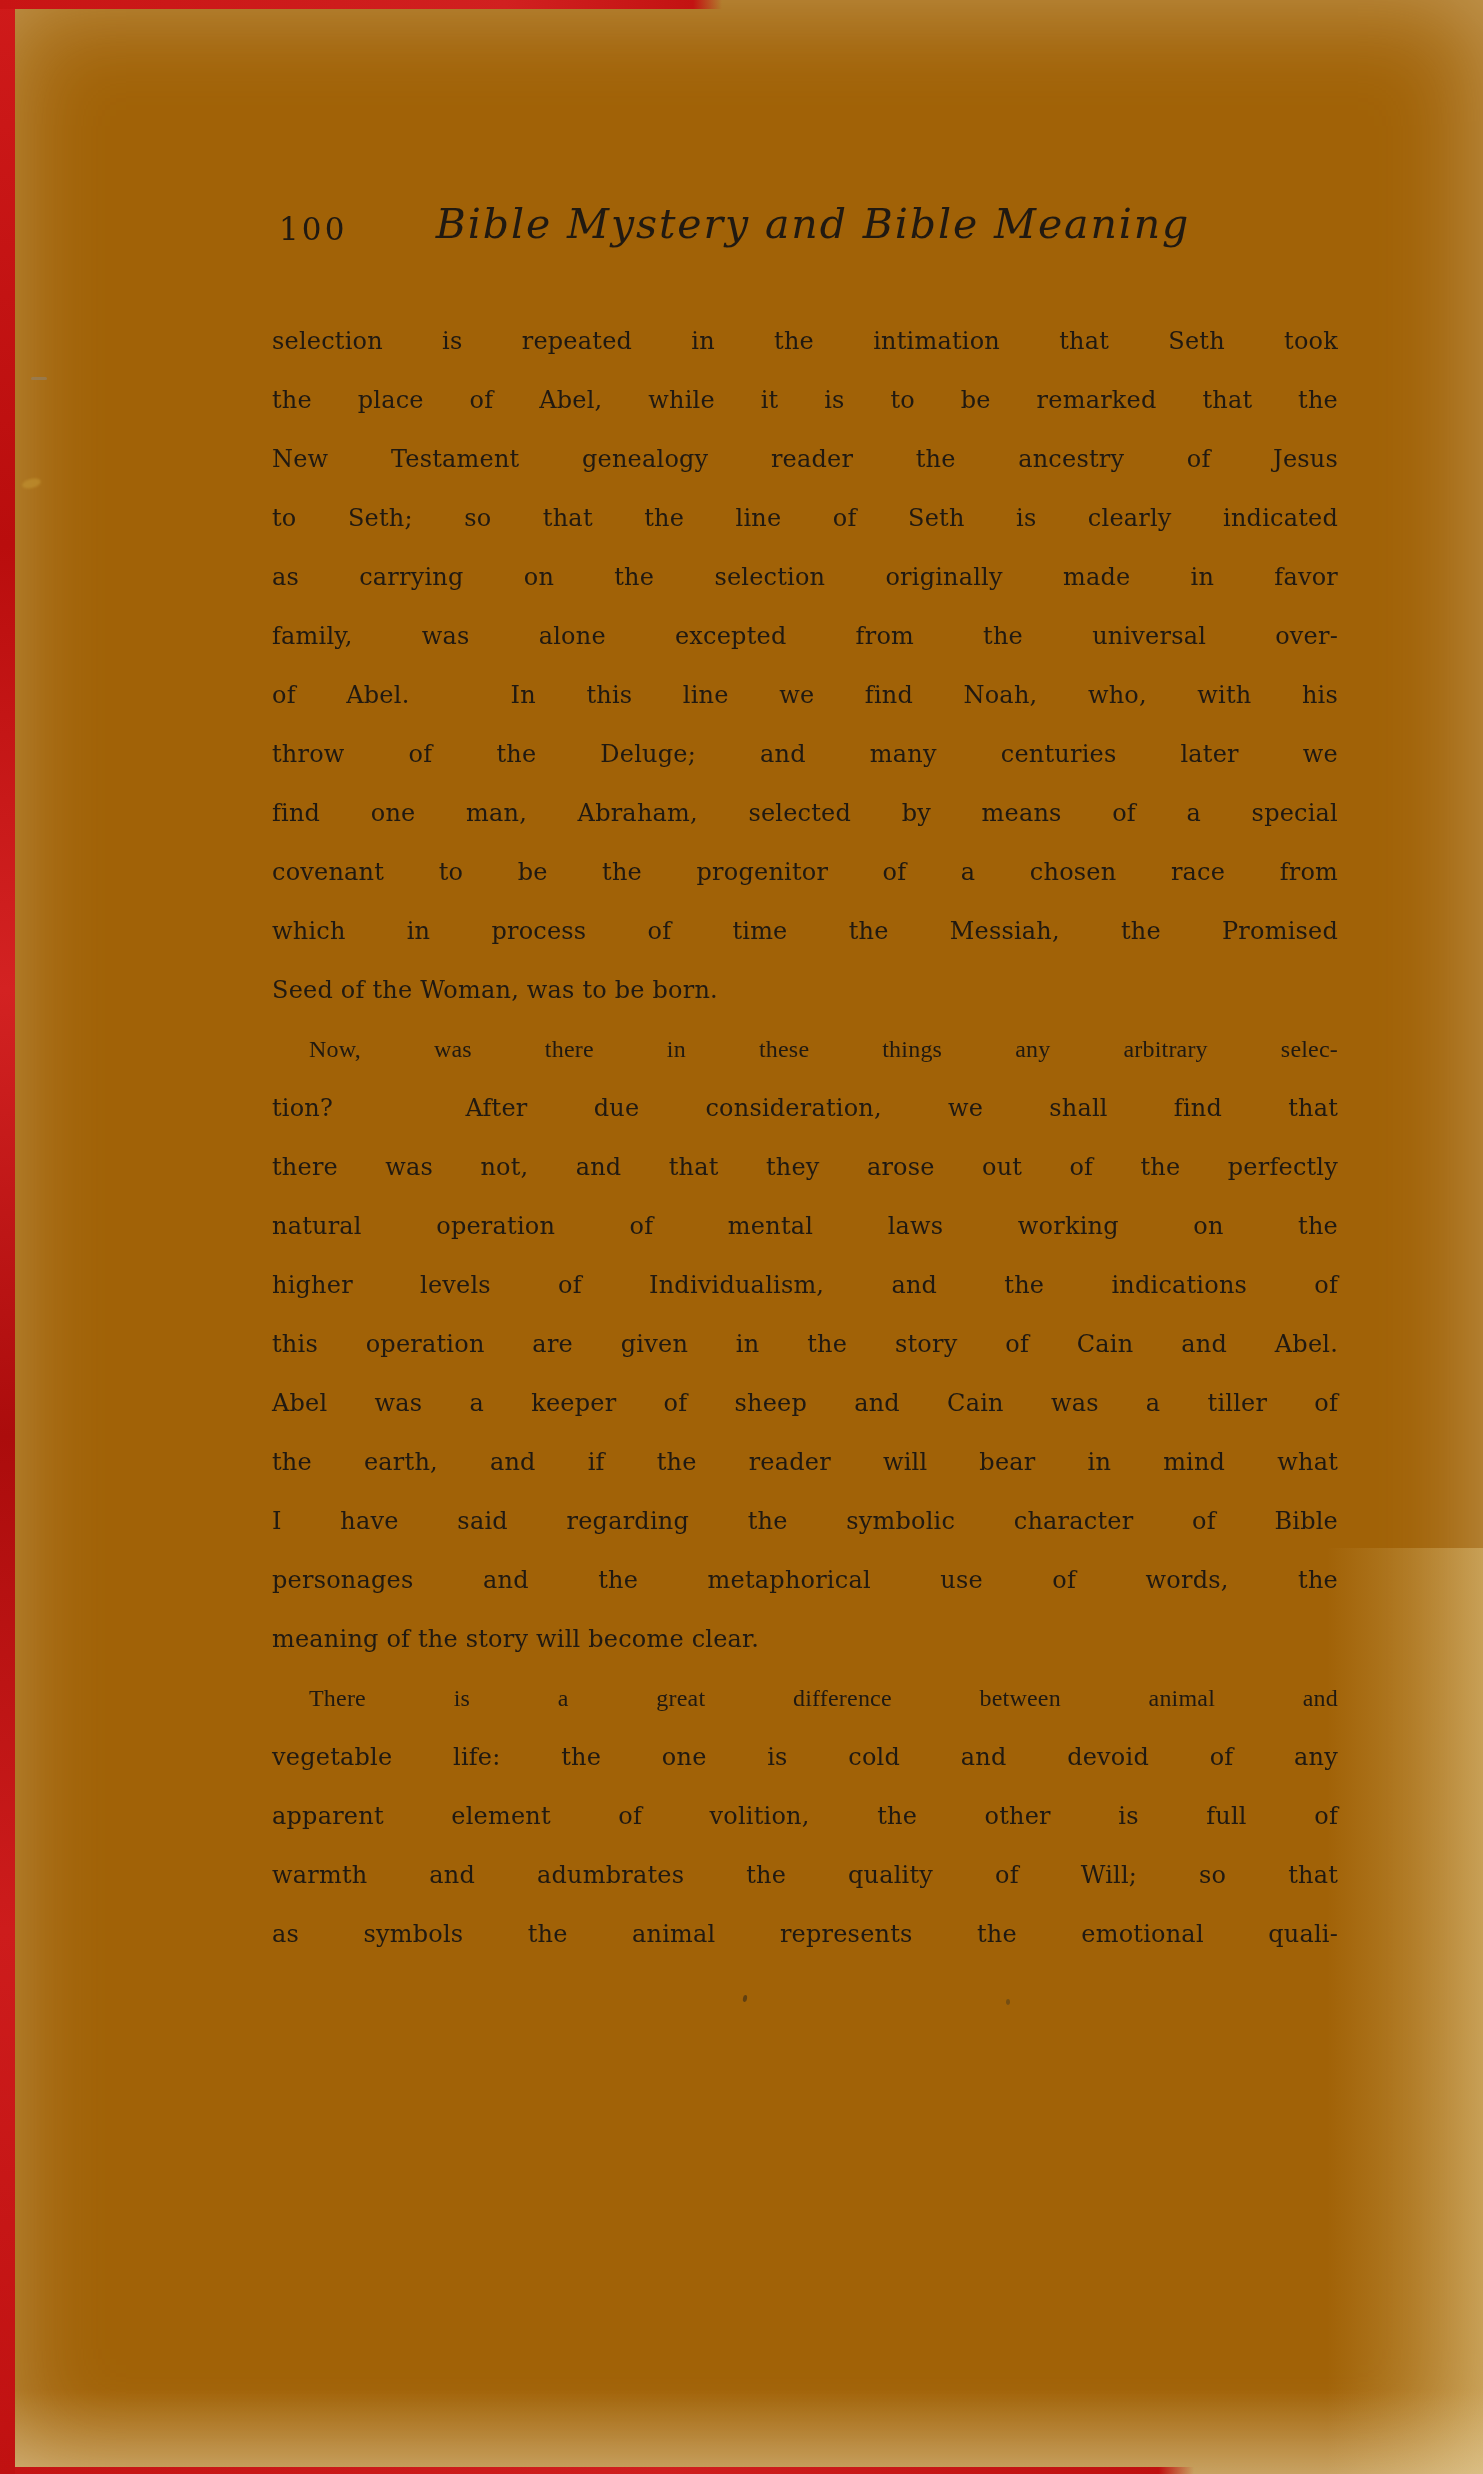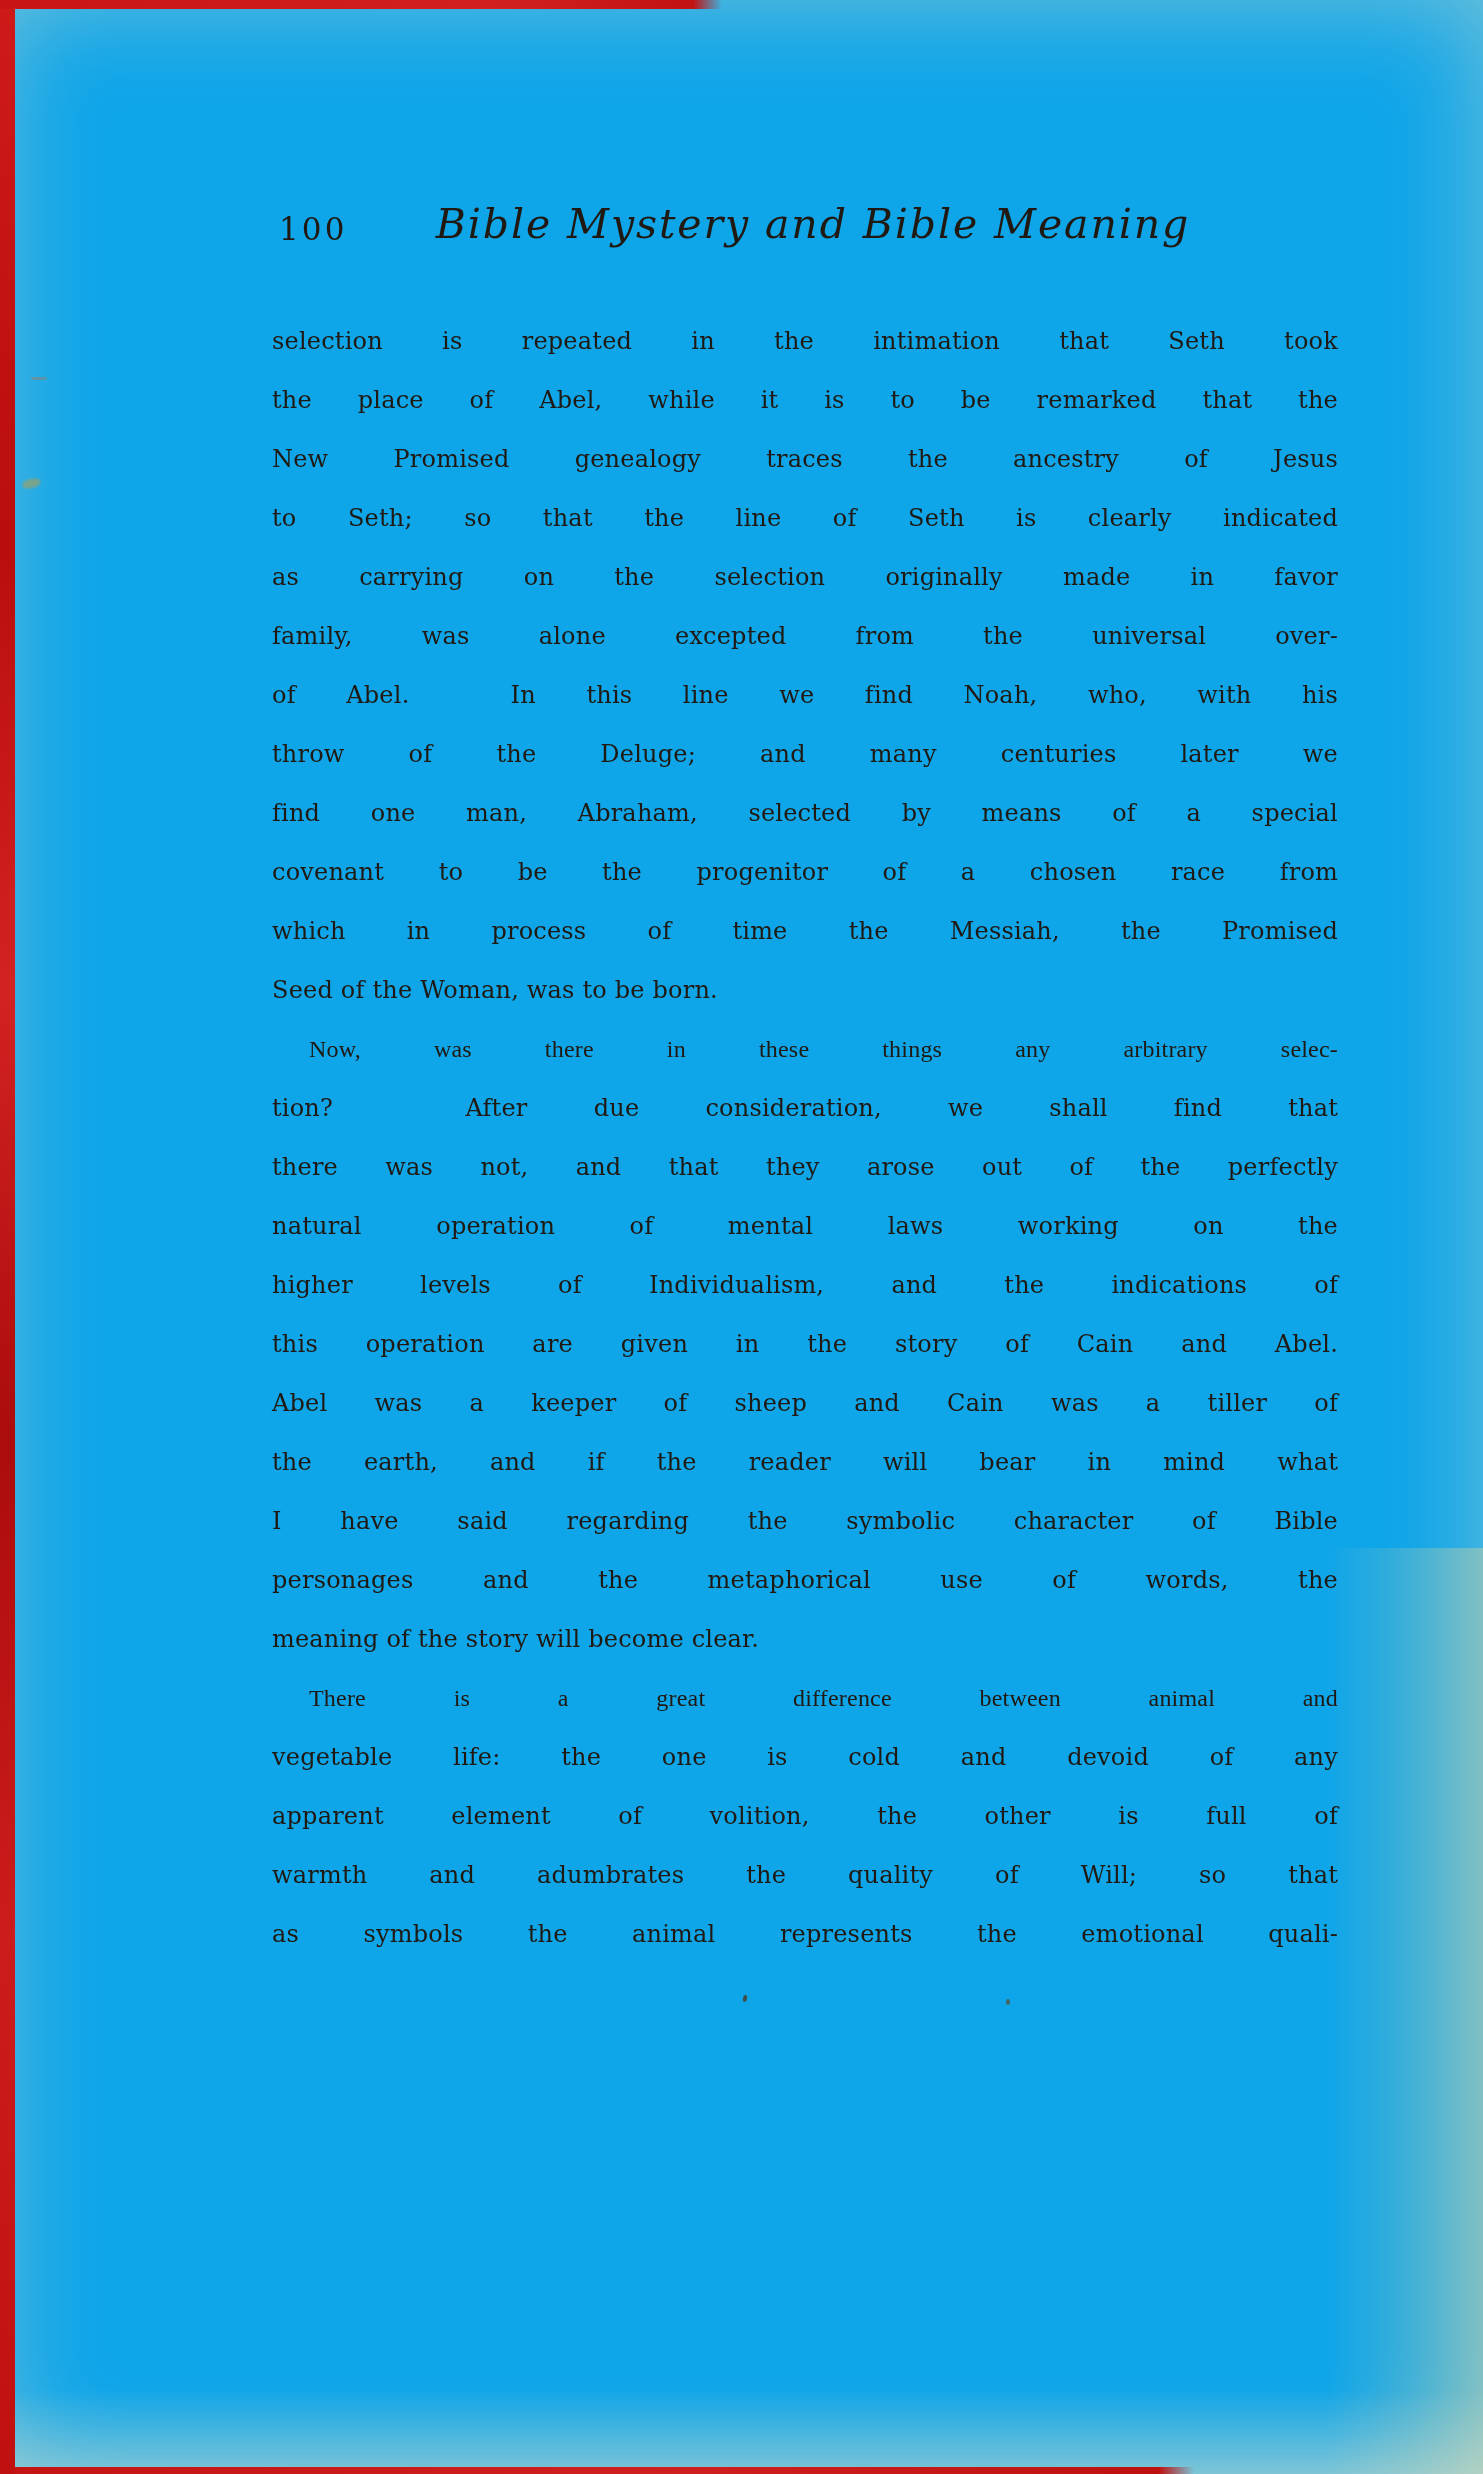--- a/index.html
+++ b/index.html
@@ -1,21 +1,21 @@
 <!DOCTYPE html>
 <html style="font-size:10px"><head>
 <meta charset="utf-8">
 <style>
   html, body { margin: 0; padding: 0; background: #ffffff; }
 
   .page {
     position: relative;
     width: 1484px;
     height: 2475px;
-    background: #0ea5e9;
+    background: #a16207;
     overflow: hidden;
     font-family: "DejaVu Serif", "Liberation Serif", serif;
     color: #201911;
   }
 
   
   .tint-edges {
     position: absolute; inset: 0;
     box-shadow: inset 0 0 105px rgba(242, 230, 196, 0.45);
     pointer-events: none;
@@ -108,21 +108,21 @@
   <div class="edge-top"></div>
   <div class="edge-bottom"></div>
 
   <div class="page-number">100</div>
 
   <div class="running-head">Bible Mystery and Bible Meaning</div>
 
   <div class="body-text">
       <div class="line">selection is repeated in the intimation that Seth took</div>
       <div class="line">the place of Abel, while it is to be remarked that the</div>
-      <div class="line">New Promised genealogy traces the ancestry of Jesus</div>
+      <div class="line">New Testament genealogy reader the ancestry of Jesus</div>
       <div class="line">to Seth; so that the line of Seth is clearly indicated</div>
       <div class="line">as carrying on the selection originally made in favor</div>
       <div class="line">family, was alone excepted from the universal over-</div>
       <div class="line">of Abel.&nbsp; In this line we find Noah, who, with his</div>
       <div class="line">throw of the Deluge; and many centuries later we</div>
       <div class="line">find one man, Abraham, selected by means of a special</div>
       <div class="line">covenant to be the progenitor of a chosen race from</div>
       <div class="line">which in process of time the Messiah, the Promised</div>
       <div class="line para-end">Seed of the Woman, was to be born.</div>
       <div class="line indent">Now, was there in these things any arbitrary selec-</div>

